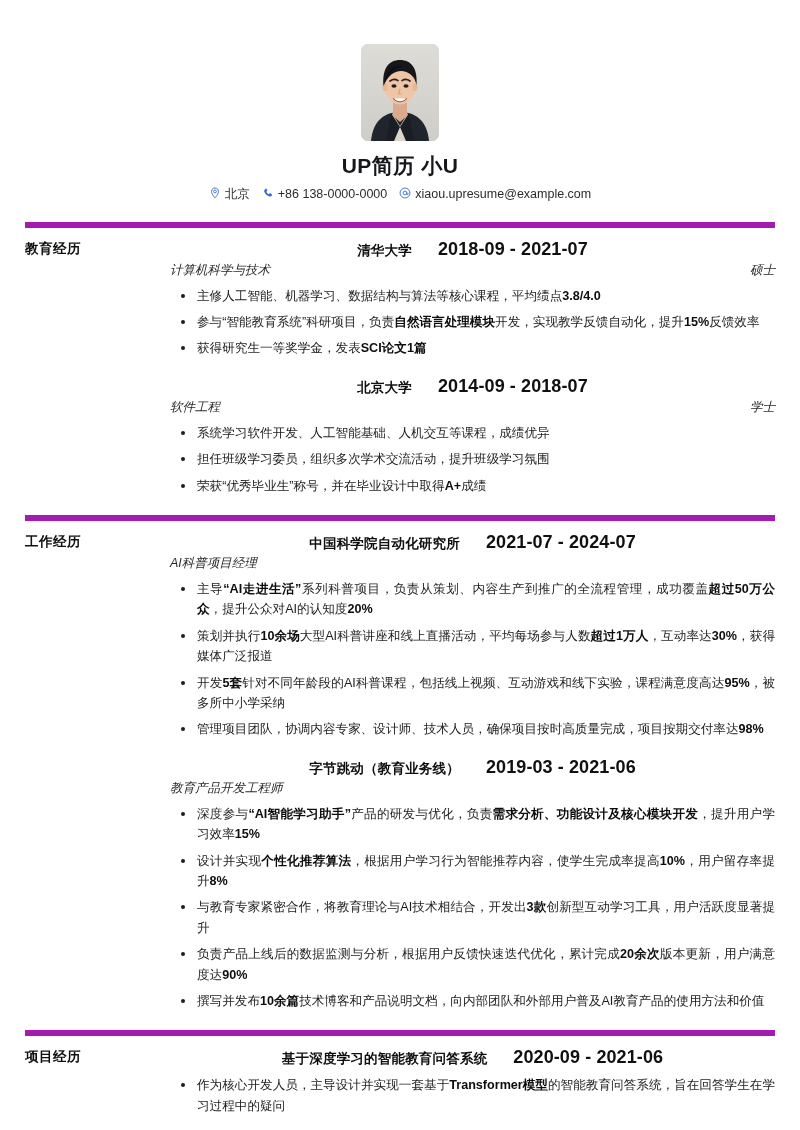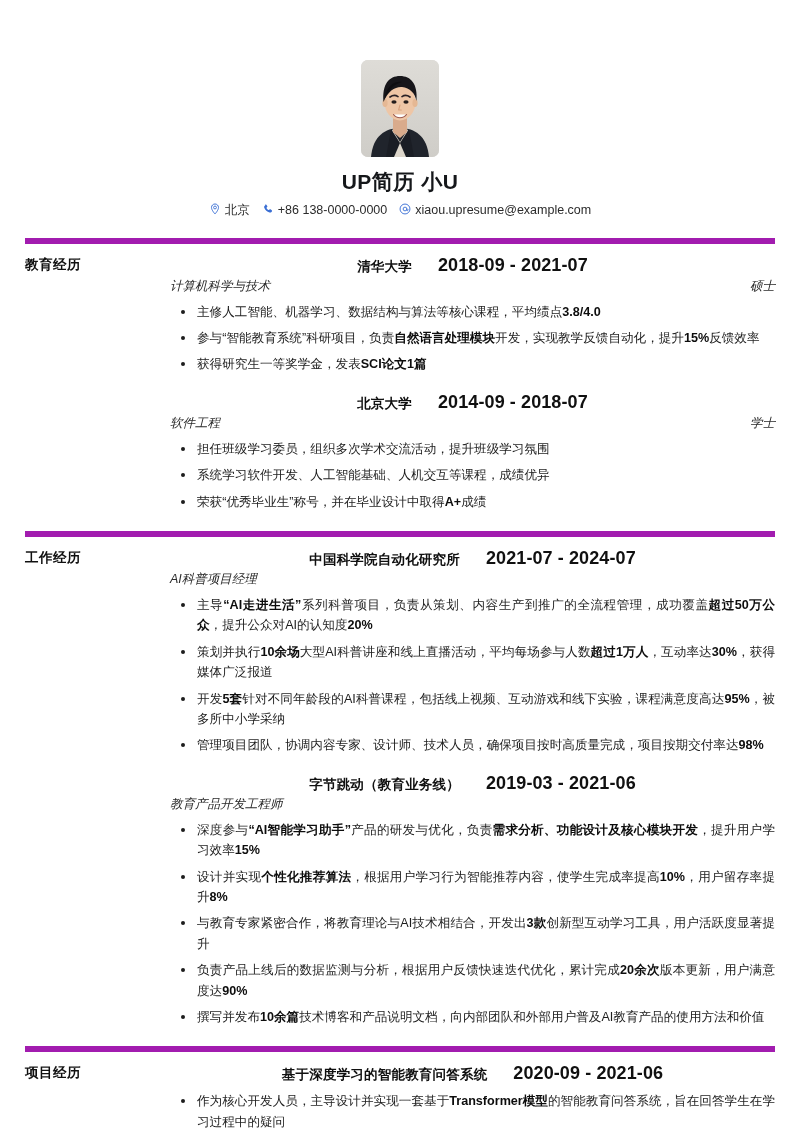--- a/index.html
+++ b/index.html
@@ -14,21 +14,21 @@
     overflow: hidden;
     font-family: "Liberation Sans", "DejaVu Sans", sans-serif;
     color: #1b1b1b;
     -webkit-font-smoothing: antialiased;
   }
   .page {
     width: 800px;
     height: 1130px;
     position: relative;
     box-sizing: border-box;
-    padding: 16px 25px;
+    padding: 0 25px;
   }
 
   
   .header {
     padding-top: 44px;
     display: flex;
     flex-direction: column;
     align-items: center;
   }
   .photo {
@@ -271,22 +271,22 @@
             <div class="entry">
               <div class="entry-top">
                 <div class="org">北京大学</div>
                 <div class="date">2014-09 - 2018-07</div>
               </div>
               <div class="entry-sub">
                 <div class="role">软件工程</div>
                 <div class="degree">学士</div>
               </div>
               <ul class="bullets">
+                <li>系统学习软件开发、人工智能基础、人机交互等课程，成绩优异</li>
                 <li>担任班级学习委员，组织多次学术交流活动，提升班级学习氛围</li>
-                <li>系统学习软件开发、人工智能基础、人机交互等课程，成绩优异</li>
                 <li>荣获“优秀毕业生”称号，并在毕业设计中取得<b>A+</b>成绩</li>
               </ul>
             </div>
           </div>
         </div>
       </div>
       <div class="section-wrap">
         <div class="section">
           <div class="sec-label">工作经历</div>
           <div class="sec-body">

